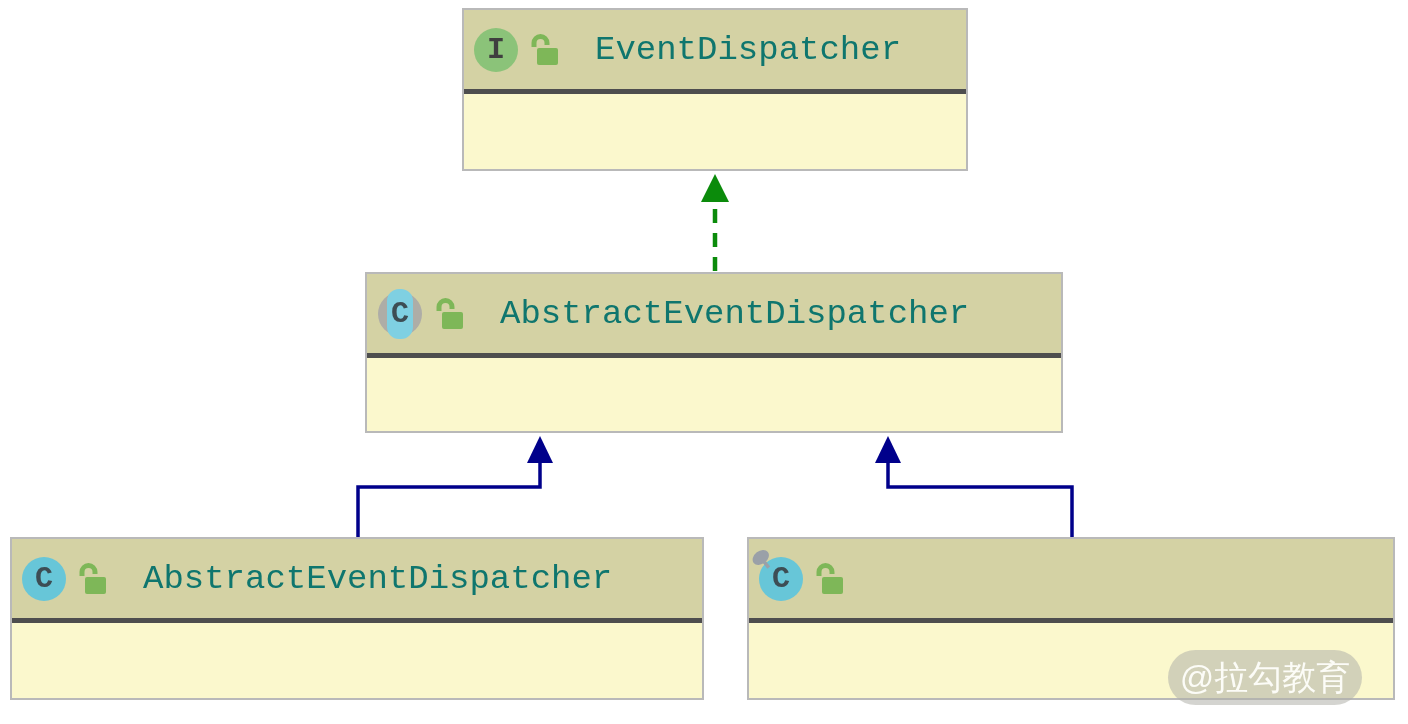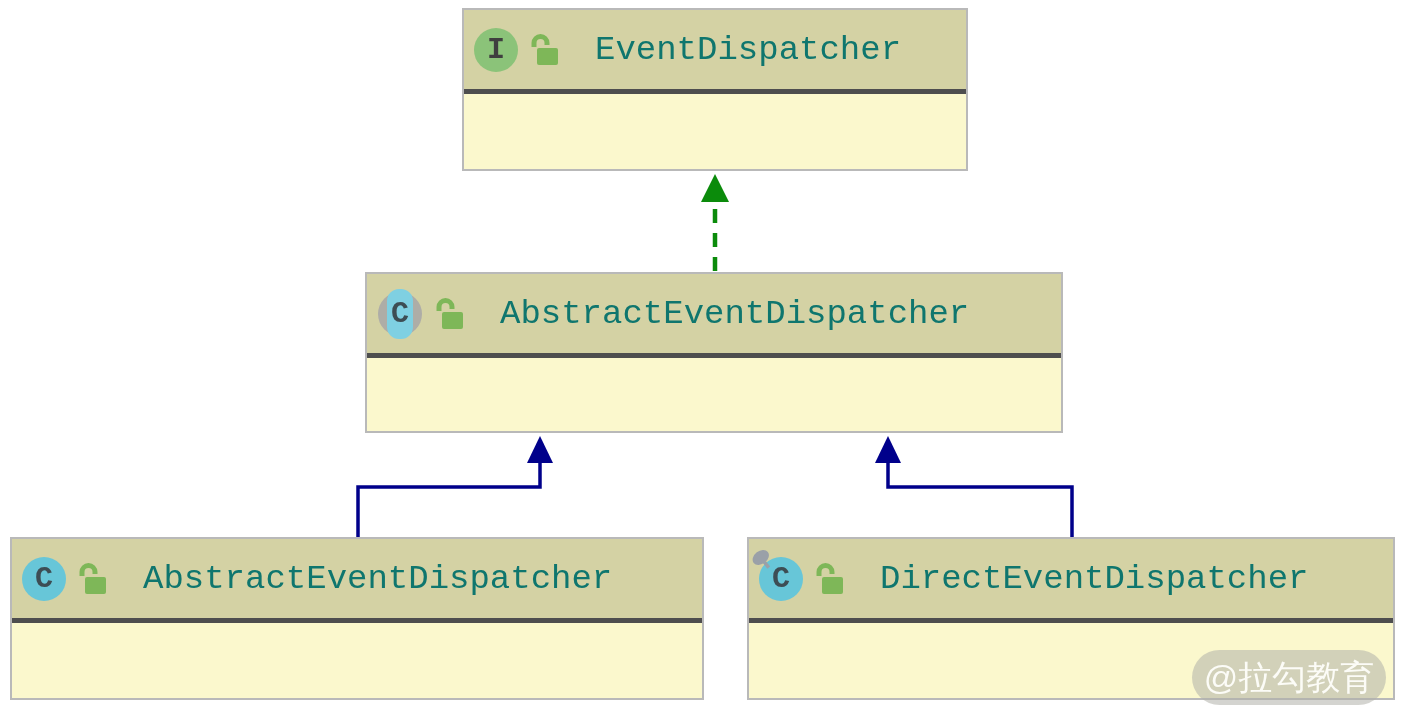--- a/index.html
+++ b/index.html
@@ -78,21 +78,21 @@
   
   .pin-overlay {
     position:absolute; left:-10px; top:-10px; width:30px; height:30px;
     pointer-events:none;
   }
   
   .lock-icon { margin-left:9px; flex:0 0 auto; }
   
   .watermark {
     position:absolute;
-    left:1192px; top:650px;
+    left:1168px; top:650px;
     width:194px; height:55px;
     border-radius:28px;
     background:rgba(177,177,170,0.55);
     display:flex; align-items:center; justify-content:center;
   }
   .watermark-text {
     font-family:"Liberation Sans", sans-serif;
     font-size:34px;
     color:rgba(255,255,252,0.92);
     white-space:nowrap;
@@ -173,21 +173,20 @@
             <ellipse cx="13" cy="10" rx="9" ry="6.5" fill="#9aa0a8"></ellipse>
             <path d="M13 16 L13 23" stroke="#9aa0a8" stroke-width="3.5"></path>
           </g>
         </svg>
         <span class="badge-glyph">C</span>
       </span>
       <svg class="lock-icon" width="32" height="33" viewBox="0 0 32 33">
         <path d="M7 14 V10 A6.5 6.5 0 0 1 20 10 V12" fill="none" stroke="#7eb758" stroke-width="5"></path>
         <rect x="10" y="15" width="21" height="17" rx="2" fill="#7eb758"></rect>
       </svg>
-      <span class="class-title">DirectEventDispatcher</span>
     </div>
     <div class="uml-body"></div>
   </div>
 
   <div class="watermark">
     <span class="watermark-text">@拉勾教育</span>
   </div>
 
 </div>
 

